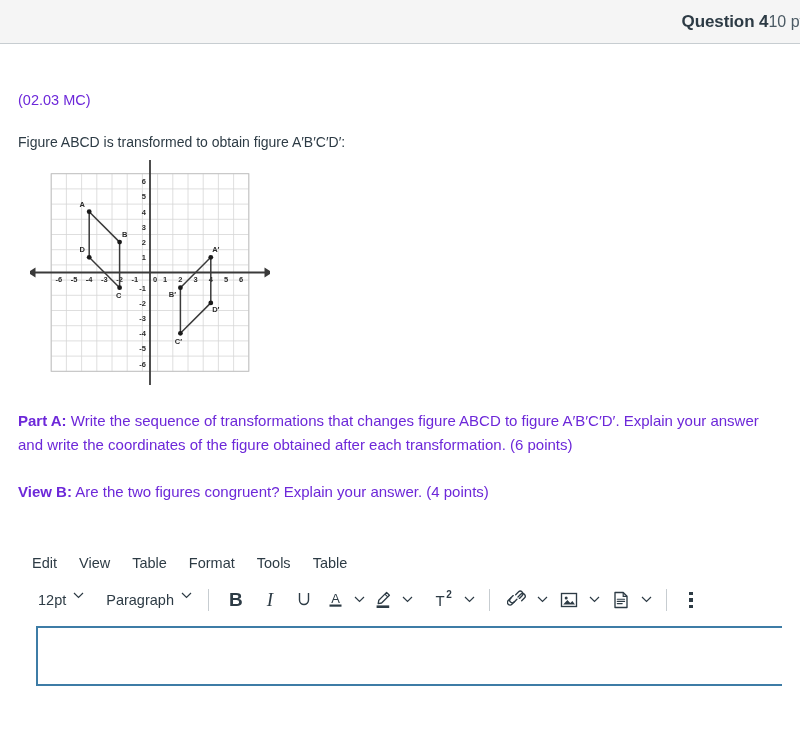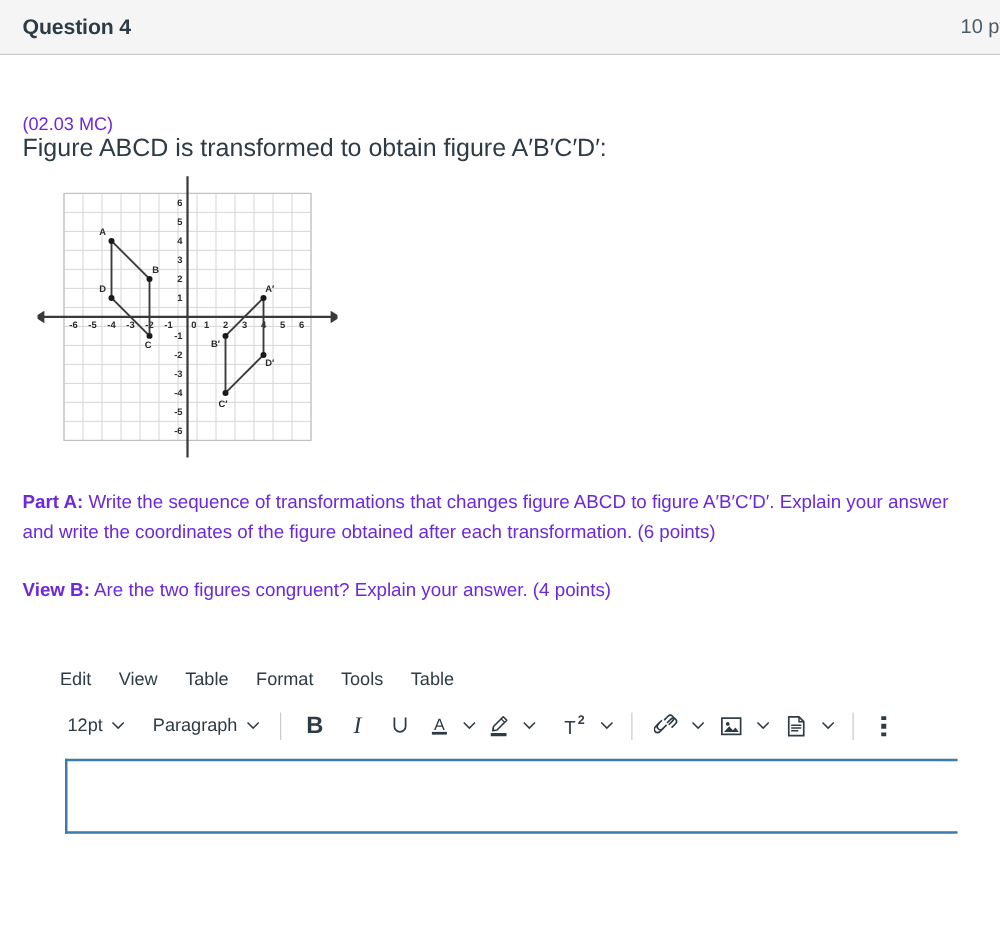--- a/index.html
+++ b/index.html
@@ -16,21 +16,21 @@
     -webkit-font-smoothing: antialiased;
   }
 
   
   .question-header {
     height: 44px;
     background: #f5f5f5;
     border-bottom: 1px solid #c7cdd1;
     display: flex;
     align-items: center;
-    justify-content: space-between;
+    justify-content: flex-end;
     padding: 0 18px;
     box-sizing: border-box;
   }
   .question-header-title {
     font-size: 17px;
     font-weight: bold;
     color: #2d3b45;
     letter-spacing: -0.1px;
   }
   .question-header-points {
@@ -44,22 +44,23 @@
   .question-body {
     padding: 0 18px;
     box-sizing: border-box;
   }
   .mc-code {
     font-size: 14.5px;
     color: #6d28d9;
     margin-top: 48px;
   }
   .prompt-line {
-    font-size: 20px;
-    color: #2d3b45;
+    font-size: 14px;
+    color: #2d3b45;
+    margin-top: 26px;
   }
 
   
   .graph-wrap {
     margin-top: 10px;
     margin-left: 12px;
   }
   .graph-svg {
     display: block;
   }
@@ -70,21 +71,21 @@
     line-height: 1.62;
     color: #6d28d9;
   }
   .part-a { margin-top: 24px; }
   .part-b { margin-top: 22px; }
   .part-label { font-weight: bold; }
 
   
   .editor {
     margin-top: 44px;
-    padding: 0 34px;
+    padding: 0 18px;
     box-sizing: border-box;
   }
   .editor-menubar {
     display: flex;
     align-items: center;
     gap: 22px;
     height: 30px;
     padding-left: 14px;
     box-sizing: border-box;
   }
@@ -97,21 +98,21 @@
   .editor-toolbar {
     display: flex;
     align-items: center;
     height: 44px;
     padding-left: 14px;
     box-sizing: border-box;
     gap: 0px;
   }
   .tb-select {
     display: flex;
-    align-items: center;
+    align-items: flex-start;
     gap: 7px;
     font-size: 14.5px;
     color: #2d3b45;
     padding: 4px 6px;
     cursor: default;
     white-space: nowrap;
   }
   .tb-btn {
     display: flex;
     align-items: center;

